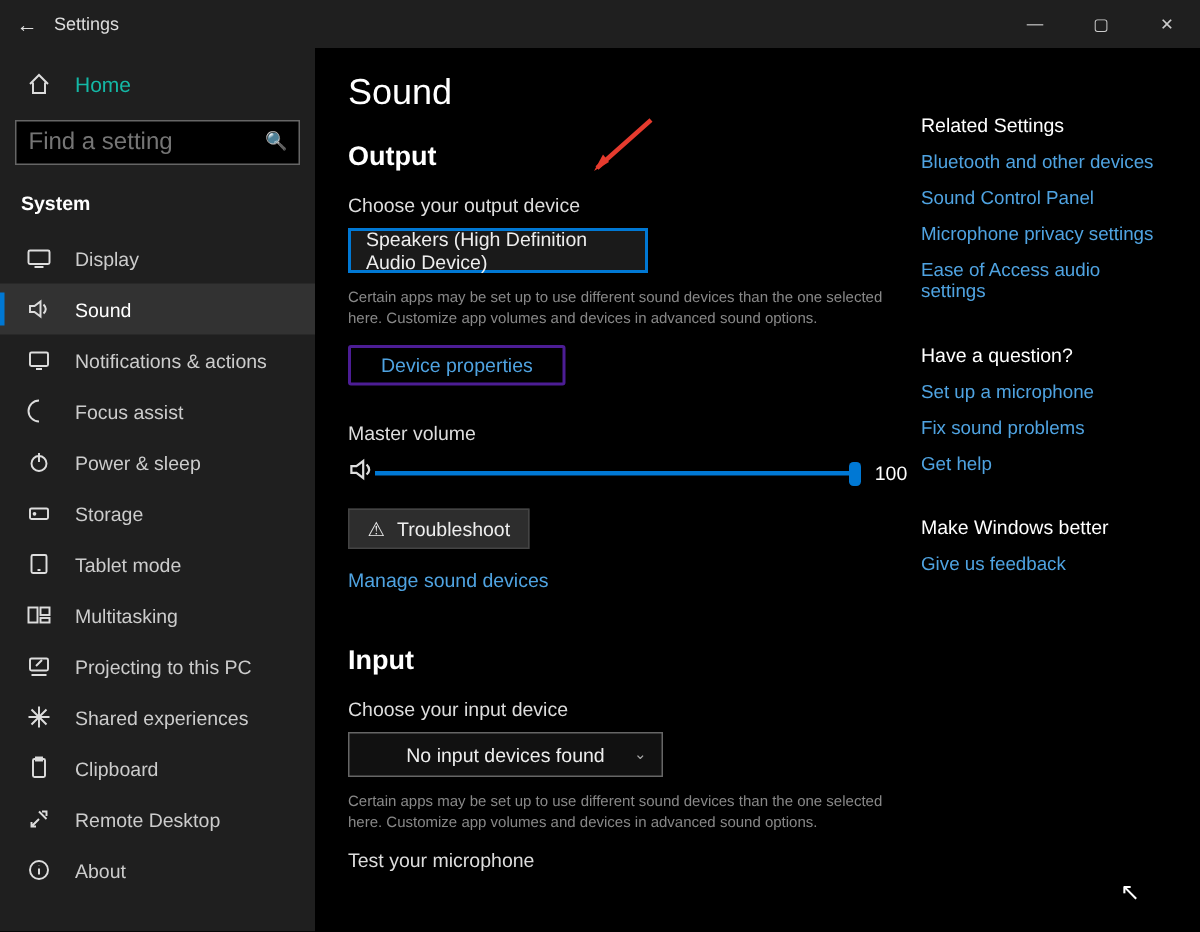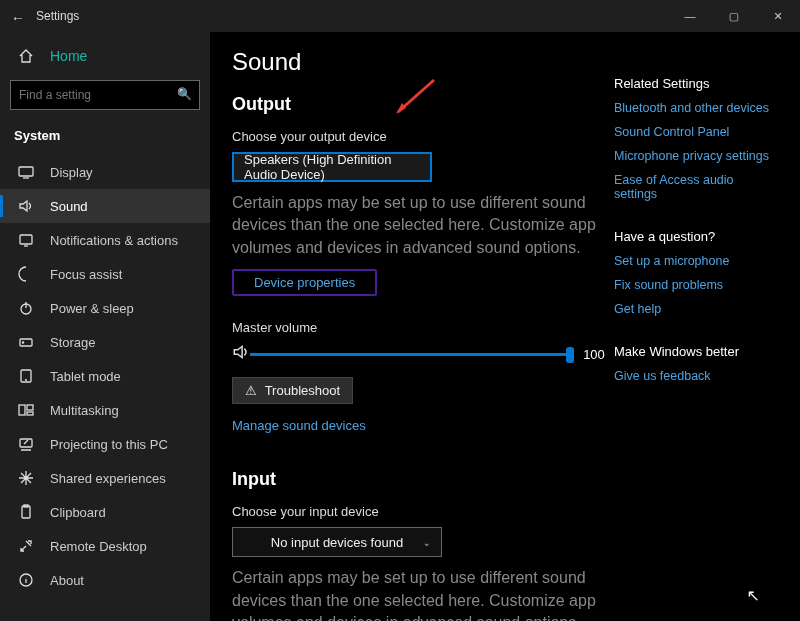--- a/index.html
+++ b/index.html
@@ -7,38 +7,38 @@
 .titlebar { display:flex; align-items:center; height:32px; background:#1f1f1f; }
 .titlebar .back { width:36px; text-align:center; font-size:14px; color:#ddd; }
 .titlebar .title { font-size:12px; color:#ddd; }
 .titlebar .winbtns { margin-left:auto; display:flex; }
 .titlebar .winbtns div { width:44px; height:32px; display:flex; align-items:center; justify-content:center; color:#ccc; font-size:11px; }
 .app { display:flex; height:calc(621px - 32px); }
 .sidebar { width:210px; background:#1f1f1f; padding:8px 0 0 0; }
 .home-row { display:flex; align-items:center; padding:8px 16px; color:#14b8a6; font-size:14px; }
 .home-row .ico { width:20px; margin-right:14px; display:flex; align-items:center; justify-content:center; }
 .search { margin:8px 10px 12px 10px; position:relative; }
-.search input { width:100%; height:30px; background:#000; border:1px solid #666; color:#bbb; font-size:12px; padding:0 28px 0 8px; }
+.search input { width:100%; height:30px; background:#000; border:1px solid #666; color:#bbb; font-size:16px; padding:0 28px 0 8px; }
 .search .sicon { position:absolute; right:8px; top:7px; color:#999; font-size:12px; }
 .group-title { font-size:13px; font-weight:600; color:#fff; padding:6px 14px 12px 14px; }
 .nav-item { display:flex; align-items:center; height:34px; padding:0 16px; color:#ccc; font-size:13px; position:relative; }
 .nav-item .ico { width:20px; margin-right:14px; display:flex; align-items:center; justify-content:center; color:#ddd; }
 .nav-item.selected { background:#323232; color:#fff; }
 .nav-item.selected::before { content:""; position:absolute; left:0; top:6px; bottom:6px; width:3px; background:#0078d4; }
 .main { flex:1; display:flex; padding:10px 22px 0 22px; overflow:hidden; }
 .content { width:396px; color:#fff; }
 .right { width:170px; margin-left:auto; padding-top:34px; }
 h1.page { font-size:24px; font-weight:400; margin:6px 0 18px 0; }
 h2.sec { font-size:18px; font-weight:700; margin:8px 0 14px 0; }
 .field-label { font-size:13px; color:#ddd; margin-bottom:8px; }
 .drop { height:30px; border:1px solid #666; background:#111; display:flex; align-items:center; padding:0 10px; color:#eee; font-size:13px; position:relative; margin-bottom:10px; }
 .drop.output { width:200px; border:2px solid #0078d4; background:#1a1a1a; }
 .drop.input { width:210px;justify-content:center; }
 .drop .chev { position:absolute; right:10px; font-size:10px; color:#aaa; }
-.desc { font-size:16px; color:#888; line-height:1.4; margin-bottom:10px; max-width:380px; }
+.desc { font-size:10px; color:#888; line-height:1.4; margin-bottom:10px; max-width:380px; }
 .link { color:#4fa3e1; font-size:13px; margin-bottom:14px; display:inline-block; }
 .link.boxed { border:2px solid #4c1d95; padding:4px 20px; border-radius:2px; }
 .slider-row { display:flex; align-items:center; margin-bottom:12px; }
 .slider-row .vico { color:#ddd; }
 .slider { flex:1; height:3px; background:#0078d4; position:relative; }
 .slider .thumb { position:absolute; right:0; top:-6px; width:8px; height:16px; background:#0078d4; border-radius:3px; }
 .slider-val { width:40px; text-align:center; font-size:13px; }
 .btn { display:inline-flex; align-items:center; gap:8px; background:#2d2d2d; border:1px solid #444; color:#eee; font-size:13px; padding:5px 12px; margin-bottom:12px; }
 .btn .bico { font-size:13px; }
 .right h3 { font-size:13px; font-weight:400; color:#fff; margin-bottom:10px; }
@@ -225,20 +225,21 @@
       <div><span class="link">Manage sound devices</span></div>
 
       <div style="height:14px"></div>
       <h2 class="sec">Input</h2>
       <div class="field-label">Choose your input device</div>
       <div class="drop input">
         <span>No input devices found</span>
         <span class="chev">⌄</span>
       </div>
       <div class="desc">Certain apps may be set up to use different sound devices than the one selected here. Customize app volumes and devices in advanced sound options.</div>
+      <div class="field-label">Test your microphone</div>
       
       
       
 
       
       
       
     </div>
 
     <div class="right">

